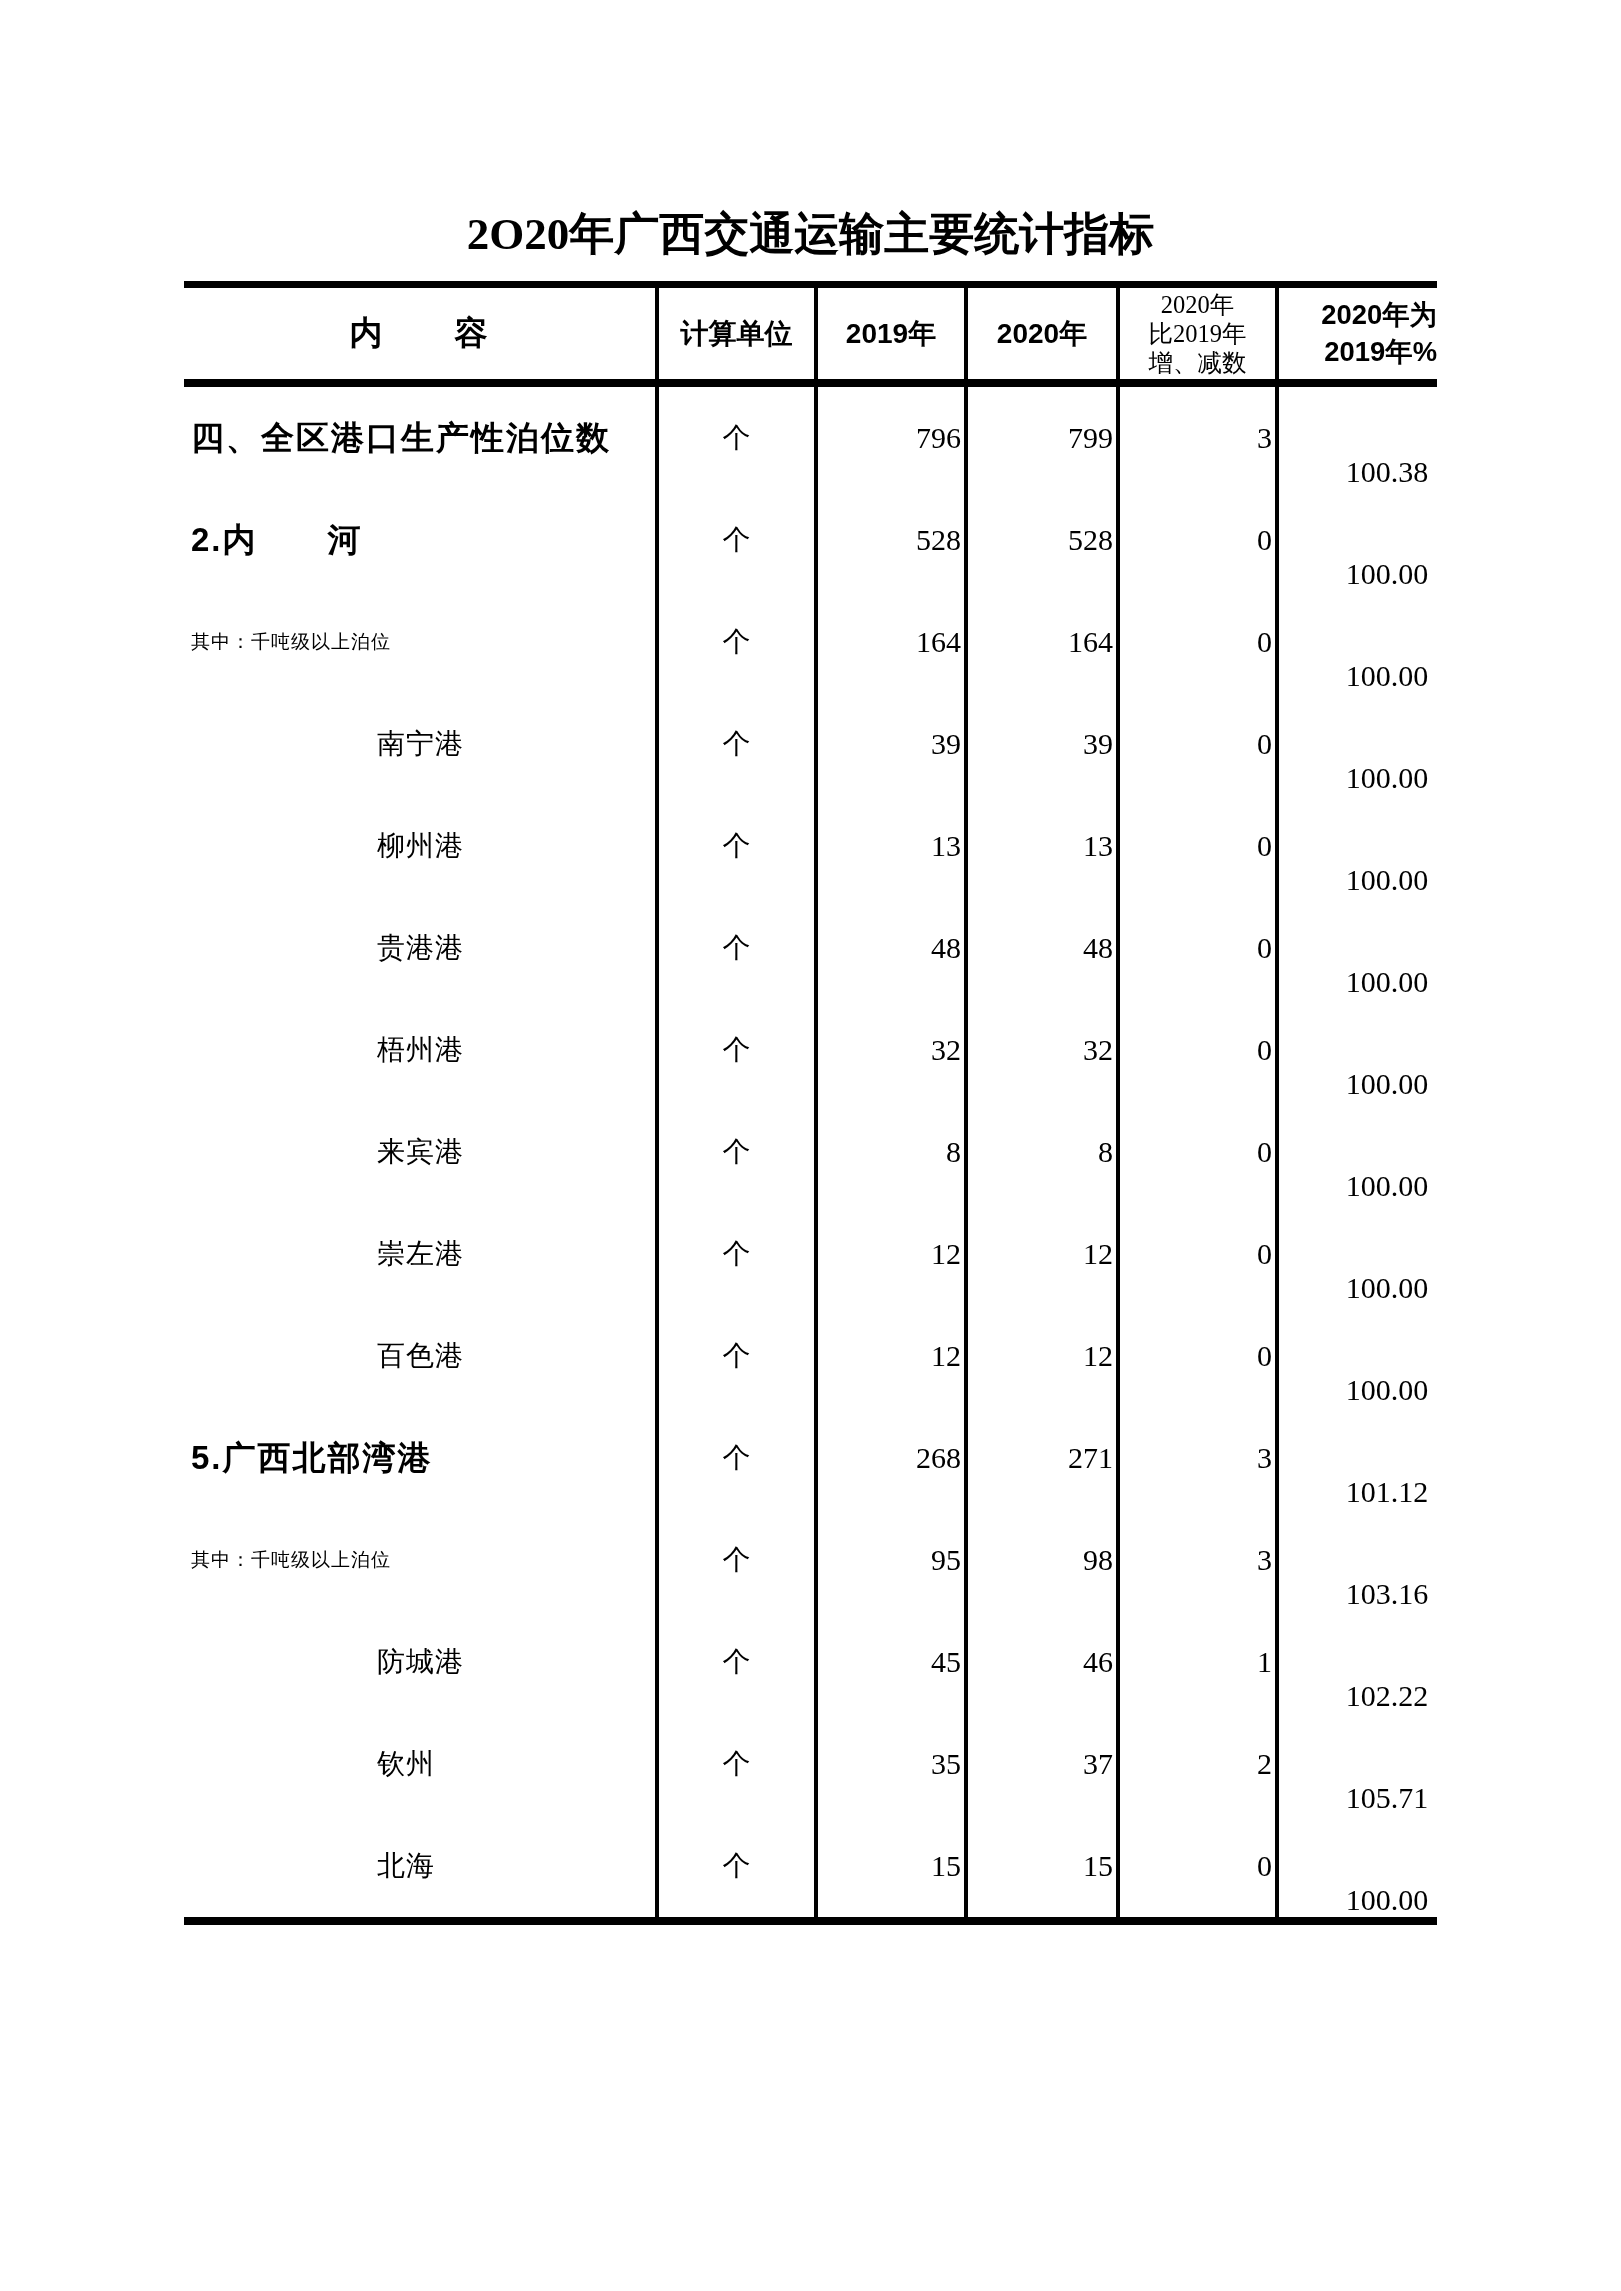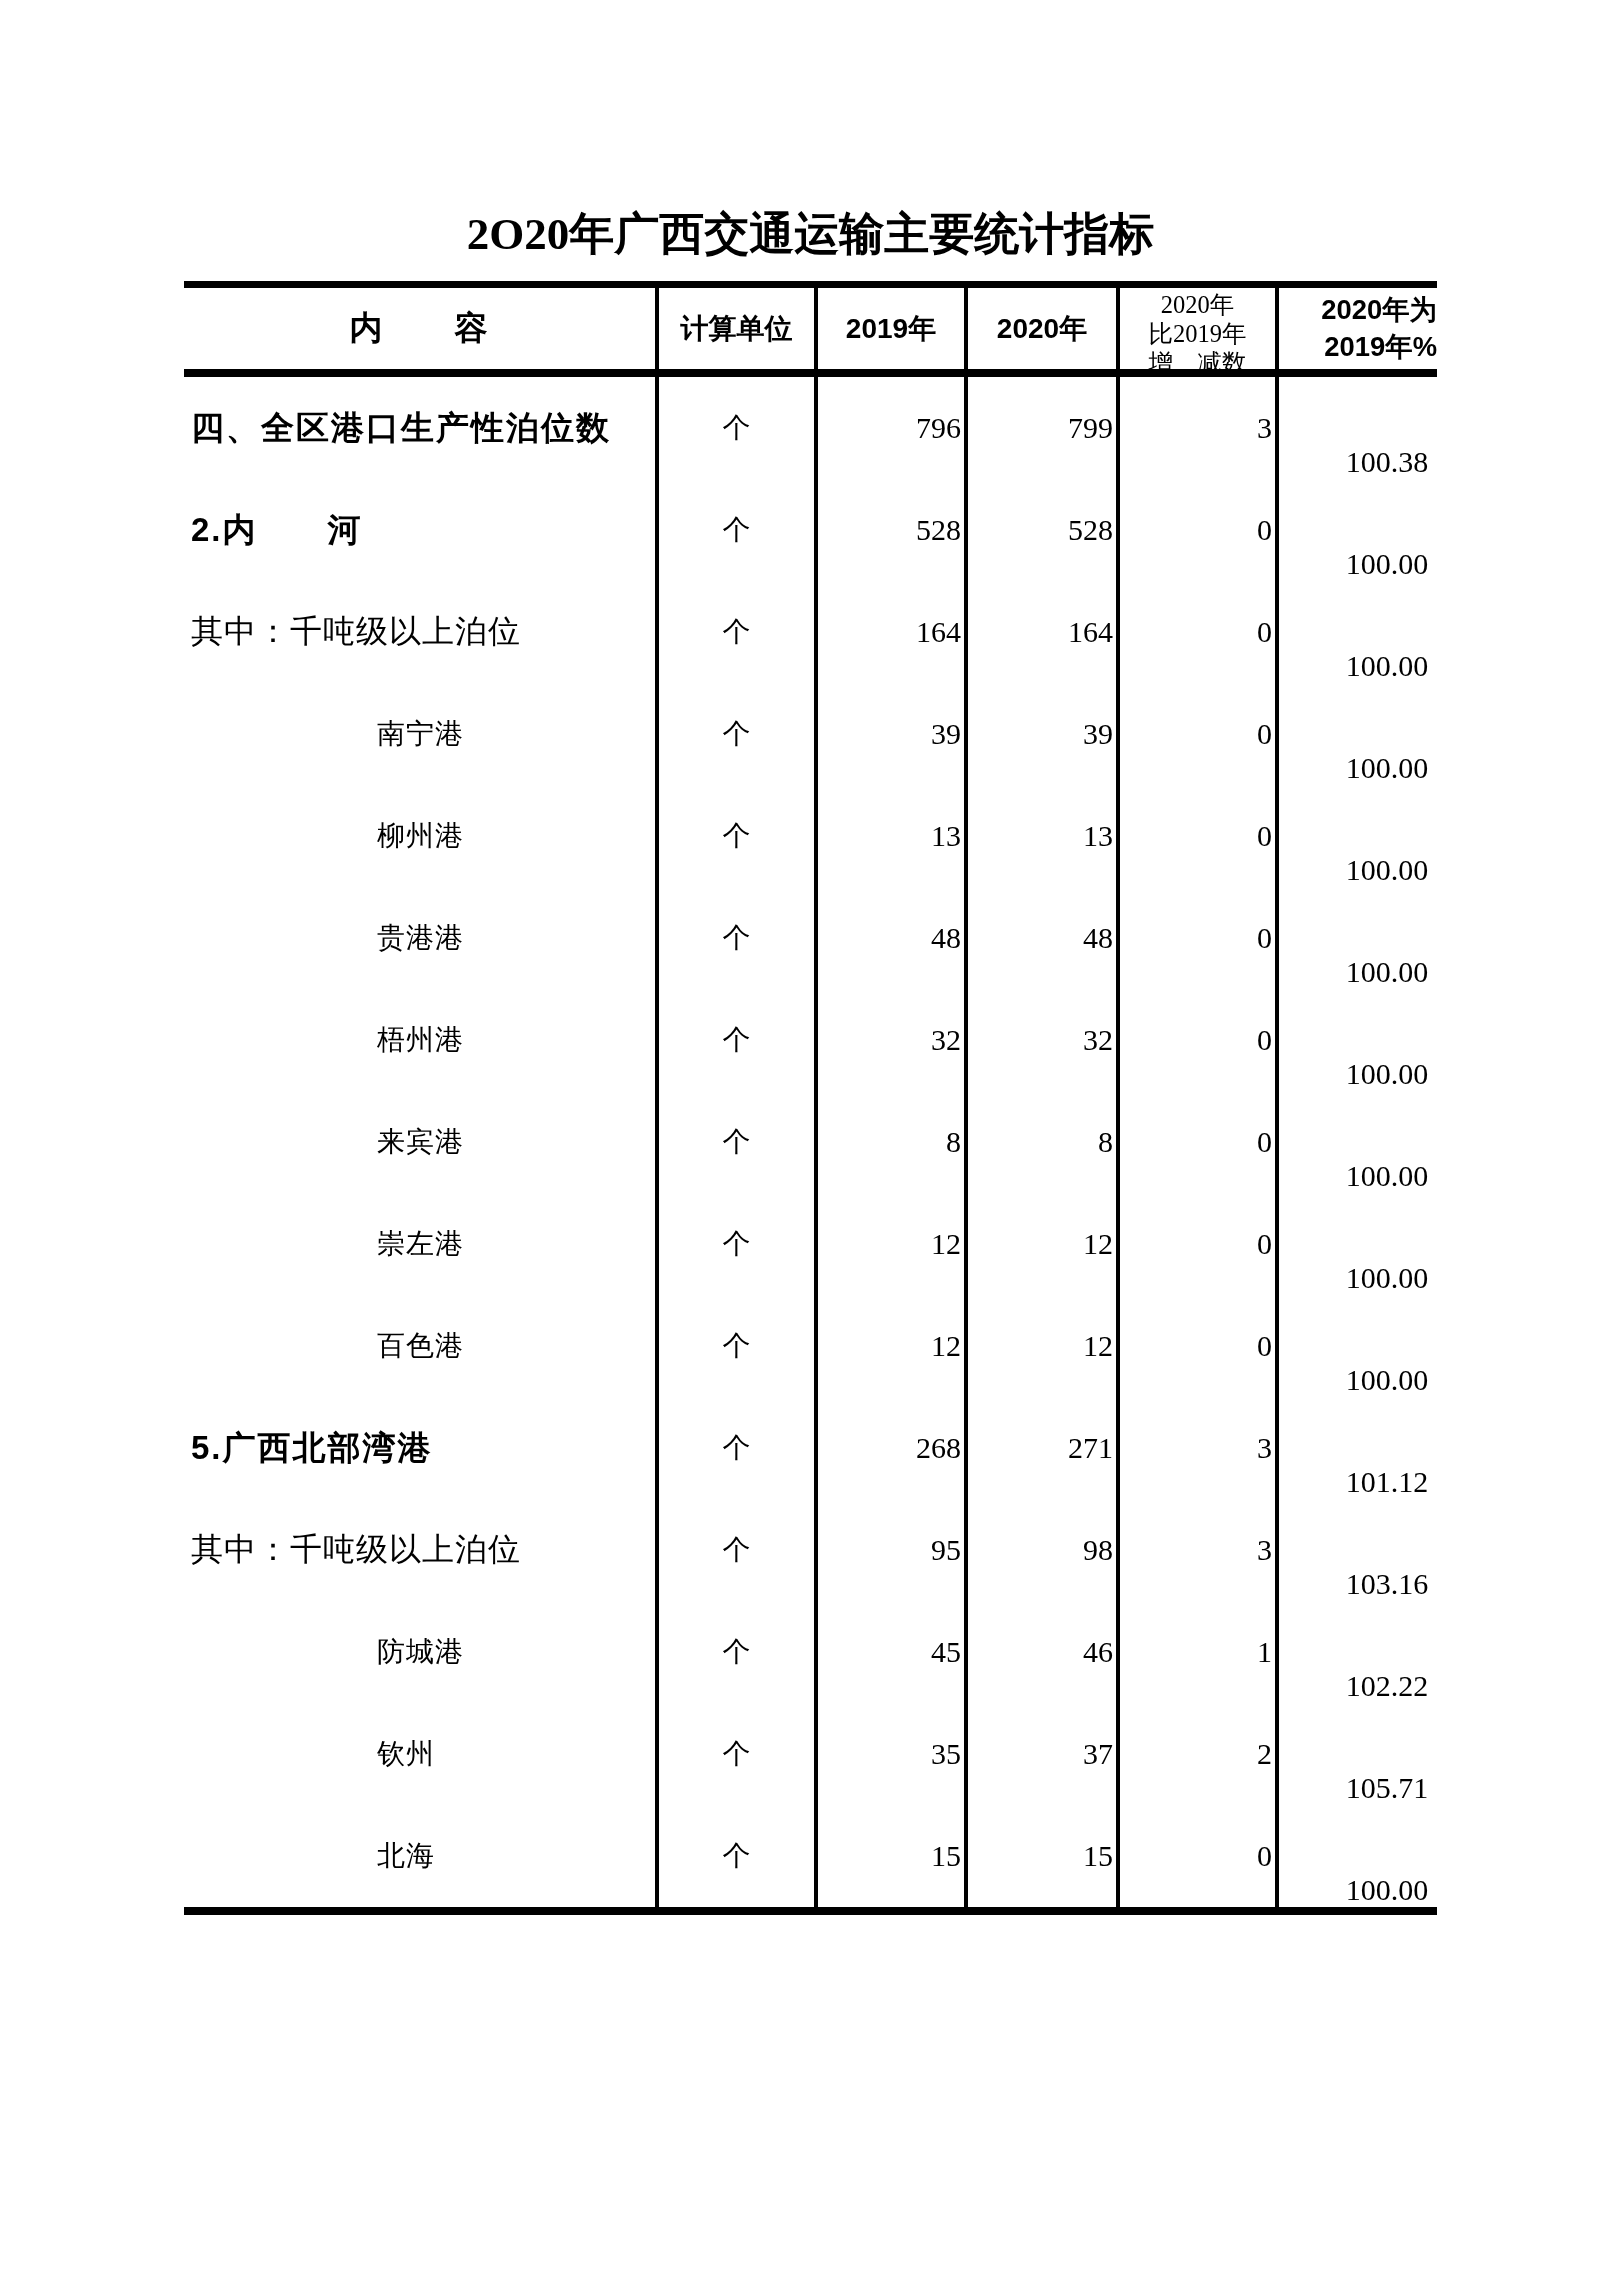--- a/index.html
+++ b/index.html
@@ -21,21 +21,21 @@
   .stat-table {
     position:absolute; left:184px; top:281px; width:1253px;
     border-top:7.8px solid #000;
     border-bottom:8.8px solid #000;
   }
 
   .hrow, .brow {
     display:grid;
     grid-template-columns:475px 159px 150px 152px 159px 158px;
   }
-  .hrow { height:89px; border-bottom:8.8px solid #000; }
+  .hrow { height:99px; border-bottom:8.8px solid #000; }
   .brow { height:102px; }
 
   .cell {
     border-right:4.9px solid #000;
     display:flex; align-items:center;
     overflow:hidden;
   }
   .cell:last-child { border-right:none;align-items:flex-end; }
 
   
@@ -56,21 +56,21 @@
     flex-direction:column; justify-content:center;
     font-size:27.4px; line-height:1.35;
   }
 
   
   .label { justify-content:flex-start; padding-left:6.9px; white-space:pre; }
   .label.main {
     font-family:"Liberation Sans","DejaVu Sans",sans-serif;
     font-weight:700; font-size:33px; letter-spacing:2px;
   }
-  .label.sub  { font-size:32px; letter-spacing:1px;font-family:Liberation Serif, serif; }
+  .label.sub  { font-size:19px; letter-spacing:1px;font-family:Liberation Serif, serif; }
   .label.port { font-size:28px; letter-spacing:1px; padding-left:193px; }
   .unit { justify-content:center; font-size:28px; }
   .num  { justify-content:flex-end; padding-right:3px; font-size:30px; }
   .pct  { justify-content:flex-end; padding-right:8.8px; font-size:30px; }
 </style>
 </head>
 <body>
 
 <div class="page">
 

